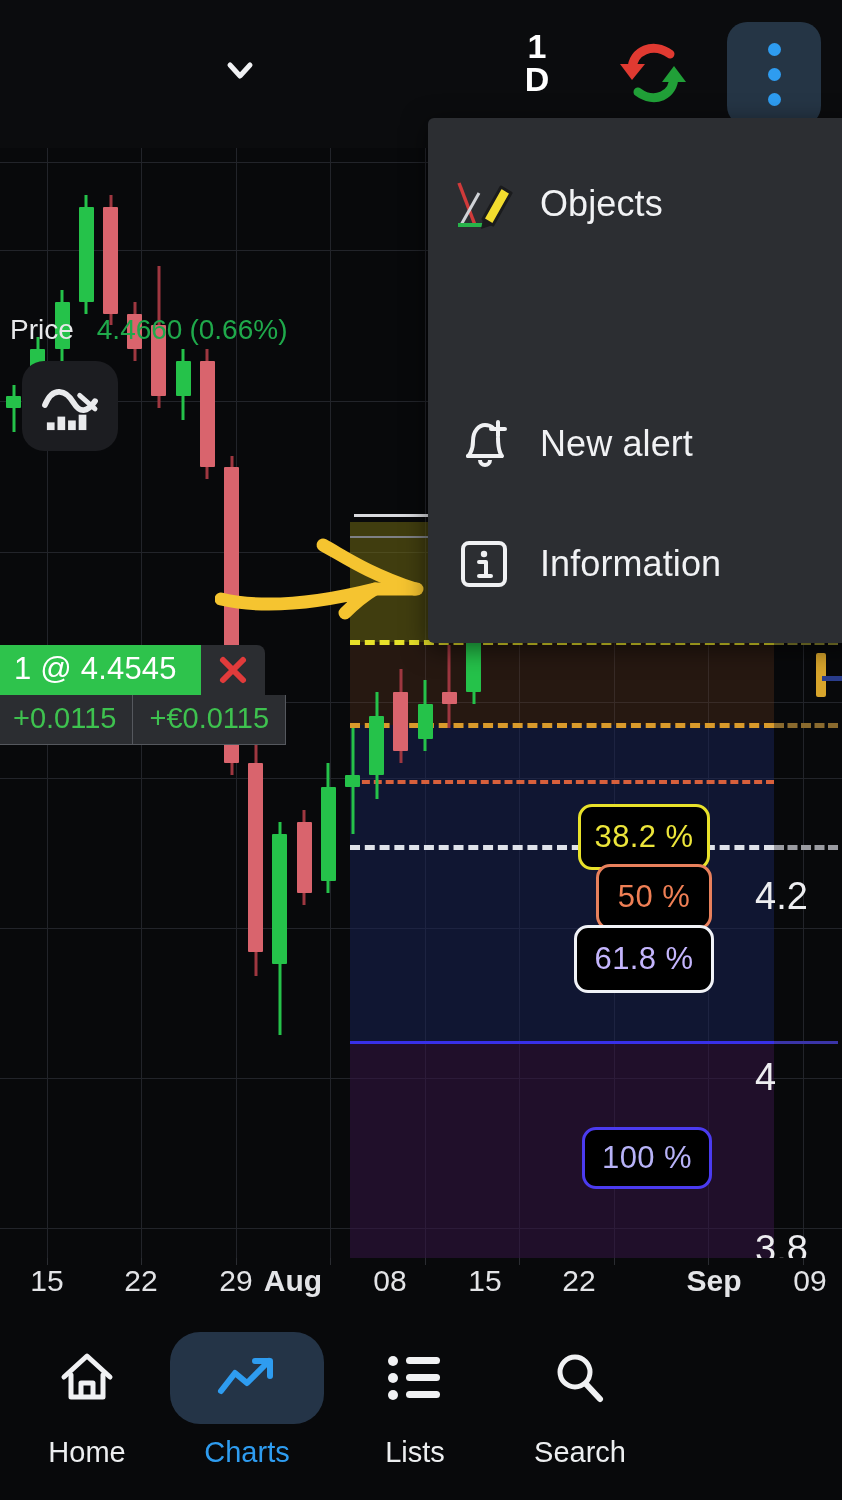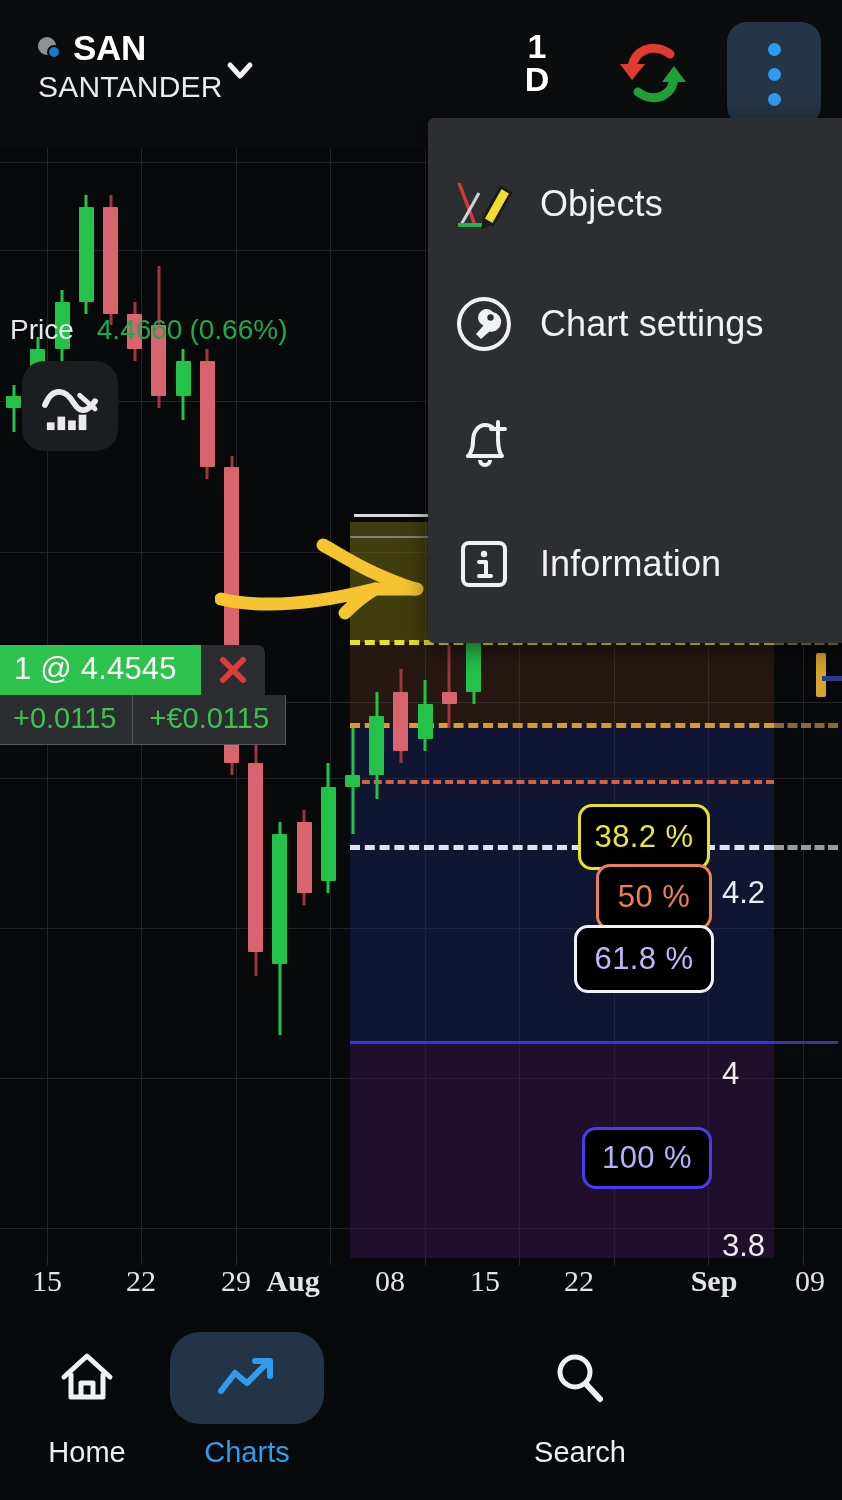--- a/index.html
+++ b/index.html
@@ -57,21 +57,21 @@
 
   
   .fib-lab { position:absolute; background:#000; border-radius:14px; display:flex;
              align-items:center; justify-content:center; font-size:31px; letter-spacing:0.4px; }
   .fib-382 { left:578px; top:656px; width:132px; height:66px; border:3px solid #e8e12a; color:#ece53a; }
   .fib-50  { left:596px; top:716px; width:116px; height:66px; border:3px solid #e8805c; color:#ef7f55; }
   .fib-618 { left:574px; top:777px; width:140px; height:68px; border:3px solid #f0f2f7; color:#c4b5fd; }
   .fib-100 { left:582px; top:979px; width:130px; height:62px; border:3px solid #4b3bf0; color:#b7b2f7; }
 
   
-  .px-lab { position:absolute; color:#ededf0; font-size:31px; }
+  .px-lab { position:absolute; color:#ededf0; font-size:38px;margin-left:33px; }
 
   
   .ind-btn { position:absolute; left:22px; top:213px; width:96px; height:90px;
              background:#1c1d21; border-radius:22px; display:flex; align-items:center; justify-content:center; }
   .ind-btn svg { width:58px; height:52px; display:block; }
 
   
   .price-row { position:absolute; left:10px; top:166px; font-size:28px; color:#e7e8ea; white-space:nowrap; }
   .price-row .pv { color:#1fa94b; margin-left:23px; }
   .price-row .pc { color:#1fa94b; margin-left:7px; }
@@ -90,21 +90,21 @@
 
   
   .arrow { position:absolute; left:215px; top:385px; width:210px; height:100px; z-index:21; }
   .arrow svg { width:100%; height:100%; display:block; }
 
   
   .lastmark { position:absolute; left:816px; top:505px; width:10px; height:44px; background:#d8a52c; border-radius:2px; z-index:12; }
   .lastline { position:absolute; left:822px; top:528px; width:20px; height:5px; background:#2a3d8c; z-index:12; }
 
   
-  .xaxis { position:absolute; left:0; top:1258px; width:842px; height:62px; background:#08090b;font-family:Liberation Serif, serif; }
+  .xaxis { position:absolute; left:0; top:1258px; width:842px; height:62px; background:#08090b; }
   .xaxis .tk { position:absolute; top:6px; color:#e3e4e7; font-size:30px; transform:translateX(-50%); white-space:nowrap; }
   .xaxis .tk.b { font-weight:bold; }
   .xaxis .sep { position:absolute; top:0; width:1px; height:7px; background:#2a2c31; }
 
   
   .menu { position:absolute; left:428px; top:118px; width:430px; height:525px;
           background:#2c2e32; border-radius:6px; z-index:60;
           box-shadow:0 6px 26px rgba(0,0,0,0.55); }
   .mi { position:absolute; left:0; width:390px; height:100px; display:flex; align-items:center; }
   .mi .ic { width:112px; display:flex; align-items:center; justify-content:center; }
@@ -347,30 +347,20 @@
     <div class="tk" style="left:236px">29</div>
     <div class="tk b" style="left:293px">Aug</div>
     <div class="tk" style="left:390px">08</div>
     <div class="tk" style="left:485px">15</div>
     <div class="tk" style="left:579px">22</div>
     <div class="tk b" style="left:714px">Sep</div>
     <div class="tk" style="left:810px">09</div>
   </div>
 
   <div class="header">
-    <div class="sym-block">
-      <div class="sym-row">
-        <span class="sym-logo">
-            <span class="c1"></span>
-            <span class="c2"></span>
-          </span>
-        <span class="sym-ticker">SAN</span>
-      </div>
-      <div class="sym-name">SANTANDER</div>
-    </div>
     <div class="sym-chev">
       <svg viewBox="0 0 36 36">
           <path d="M8 13 L18 24 L28 13" stroke="#f0f1f3" stroke-width="5" fill="none" stroke-linecap="round" stroke-linejoin="round"></path>
         </svg>
     </div>
 
     <div class="tf-btn">
       <div>1</div>
       <div>D</div>
     </div>
@@ -401,39 +391,30 @@
         <svg width="62" height="58" viewBox="0 0 62 58">
           <path d="M6 8 L22 50" stroke="#d03a3a" stroke-width="3.5" fill="none"></path>
           <path d="M8 50 L26 18" stroke="#cfd2d6" stroke-width="3" fill="none"></path>
           <path d="M5 50 L30 50" stroke="#27b34a" stroke-width="4" fill="none"></path>
           <path d="M30 44 L48 12 L58 18 L40 50 Z" fill="#f2dc2e" stroke="#1a1b1d" stroke-width="3" stroke-linejoin="round"></path>
           <path d="M30 44 L40 50 L28 54 Z" fill="#1a1b1d"></path>
         </svg>
       </span>
       <span class="lb">Objects</span>
     </div>
-    <div class="mi" style="top:156px">
-      <span class="ic">
-        <svg width="60" height="60" viewBox="0 0 60 60">
-          <circle cx="30" cy="30" r="25" stroke="#f0f1f3" stroke-width="4" fill="none"></circle>
-          <path d="M39 18 a8.5 8.5 0 1 0 -9.5 13.5 L22 40 l5 5 l8.5-7.5 A8.5 8.5 0 0 0 39 18 Z" fill="#f0f1f3"></path>
-          <circle cx="36.5" cy="23.5" r="3.2" fill="#2c2e32"></circle>
-        </svg>
-      </span>
-      <span class="lb">Chart settings</span>
-    </div>
     <div class="mi" style="top:276px">
       <span class="ic">
         <svg width="60" height="60" viewBox="0 0 60 60">
           <path d="M14 42 C14 42 19 38 19 27 C19 17 25 11 31 11 C34 11 37 12 39 14" stroke="#f0f1f3" stroke-width="4" fill="none" stroke-linecap="round"></path>
           <path d="M44 24 C44 38 48 42 48 42 L14 42" stroke="#f0f1f3" stroke-width="4" fill="none" stroke-linecap="round" stroke-linejoin="round"></path>
           <path d="M26 46 a5 5 0 0 0 10 0" stroke="#f0f1f3" stroke-width="4" fill="none"></path>
           <path d="M44 8 L44 22 M37 15 L51 15" stroke="#f0f1f3" stroke-width="4" stroke-linecap="round"></path>
         </svg>
       </span>
+      <span class="lb">New alert</span>
     </div>
     <div class="mi" style="top:396px">
       <span class="ic">
         <svg width="56" height="56" viewBox="0 0 56 56">
           <rect x="7" y="7" width="42" height="42" rx="6" stroke="#f0f1f3" stroke-width="4" fill="none"></rect>
           <circle cx="28" cy="18" r="3.2" fill="#f0f1f3"></circle>
           <path d="M23 26 L30 26 L30 40 M23 40 L35 40" stroke="#f0f1f3" stroke-width="4" fill="none" stroke-linecap="round" stroke-linejoin="round"></path>
         </svg>
       </span>
       <span class="lb">Information</span>
@@ -459,20 +440,35 @@
           <svg width="62" height="58" viewBox="0 0 62 58">
             <path d="M8 28 L31 7 L54 28" stroke="#f0f1f3" stroke-width="5" fill="none" stroke-linecap="round" stroke-linejoin="round"></path>
             <path d="M15 26 L15 48 L47 48 L47 26" stroke="#f0f1f3" stroke-width="5" fill="none" stroke-linecap="round" stroke-linejoin="round"></path>
             <path d="M25 48 L25 34 L37 34 L37 48" stroke="#f0f1f3" stroke-width="5" fill="none" stroke-linejoin="round"></path>
           </svg>
         </span>
       </div>
       <div class="lab">Home</div>
     </div>
 
+    <div class="nb" style="left:340px">
+      <div class="pill">
+        <span>
+          <svg width="62" height="52" viewBox="0 0 62 52">
+            <circle cx="9" cy="9" r="5" fill="#f0f1f3"></circle>
+              <rect x="22" y="5" width="34" height="7" rx="3.5" fill="#f0f1f3"></rect>
+            <circle cx="9" cy="26" r="5" fill="#f0f1f3"></circle>
+              <rect x="22" y="22" width="34" height="7" rx="3.5" fill="#f0f1f3"></rect>
+            <circle cx="9" cy="43" r="5" fill="#f0f1f3"></circle>
+              <rect x="22" y="39" width="34" height="7" rx="3.5" fill="#f0f1f3"></rect>
+          </svg>
+        </span>
+      </div>
+      <div class="lab">Lists</div>
+    </div>
 
     <div class="nb" style="left:505px">
       <div class="pill">
         <span>
           <svg width="60" height="58" viewBox="0 0 60 58">
             <circle cx="25" cy="23" r="15" stroke="#f0f1f3" stroke-width="5" fill="none"></circle>
             <path d="M36 35 L50 50" stroke="#f0f1f3" stroke-width="6" stroke-linecap="round"></path>
           </svg>
         </span>
       </div>

